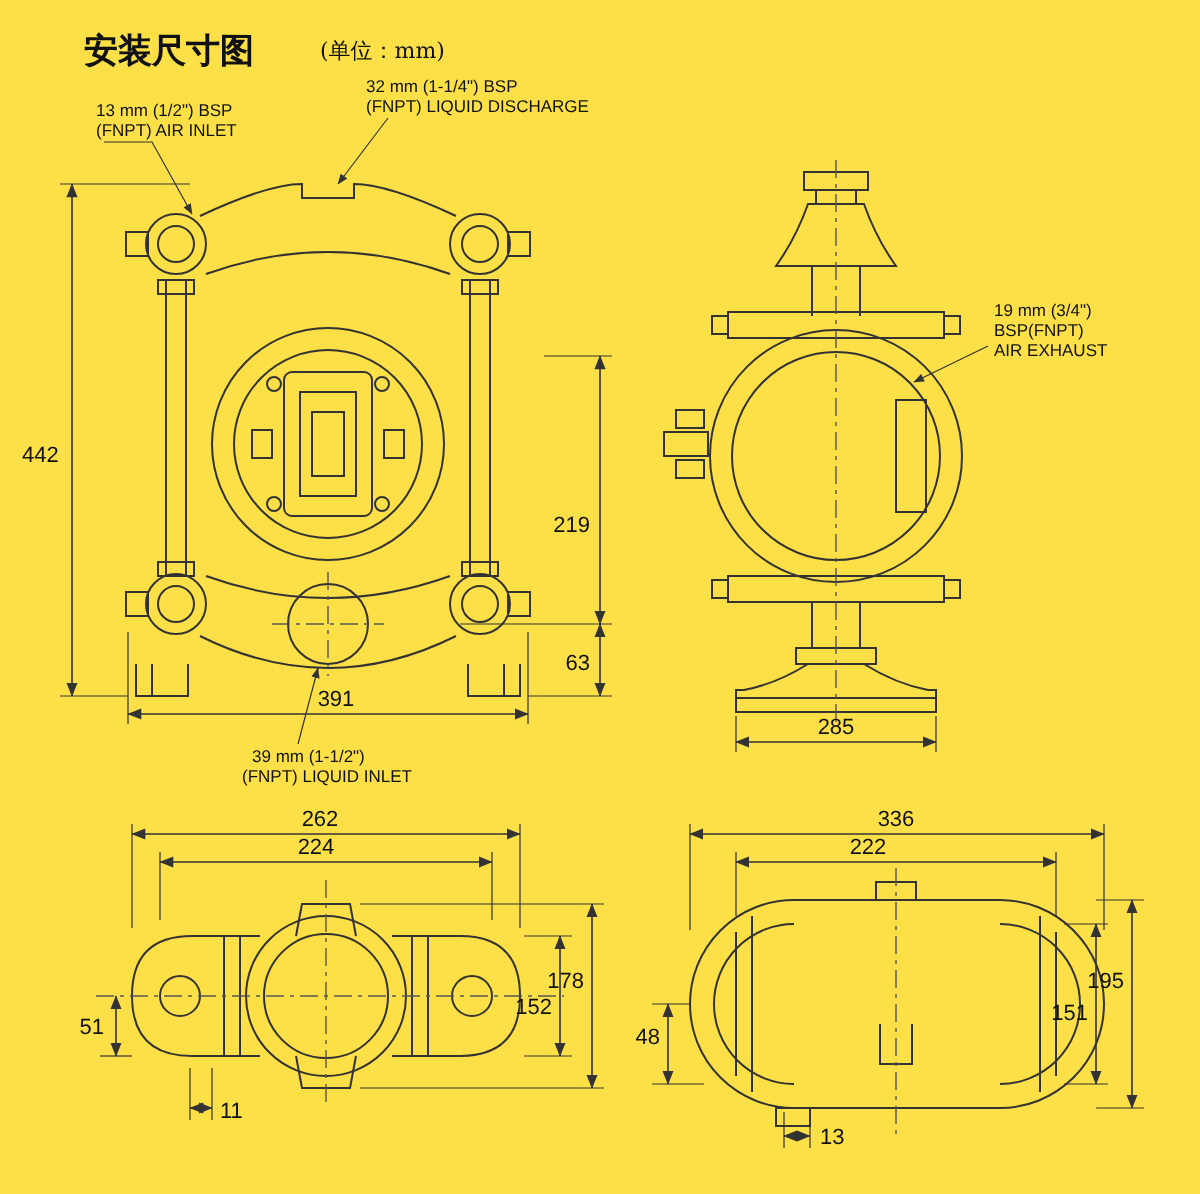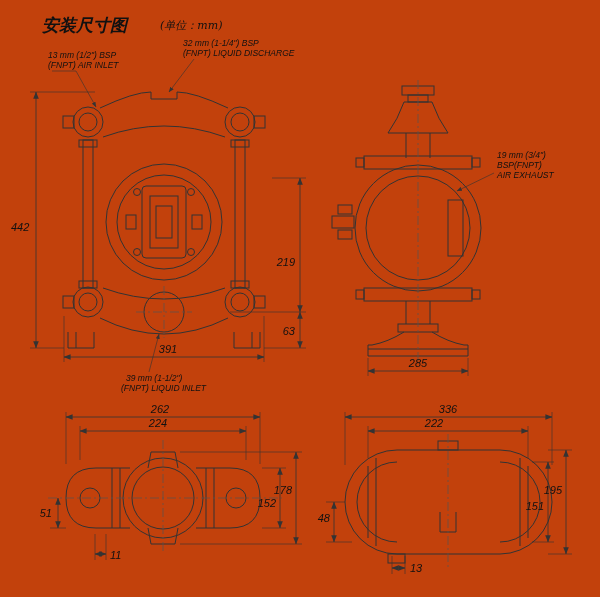--- a/index.html
+++ b/index.html
@@ -1,17 +1,17 @@
 <!DOCTYPE html>
 <html><head>
 <meta charset="utf-8">
 <style>
   html,body{margin:0;padding:0;background:#ffffff;}
-  .wrap{width:600px;height:597px;position:relative;background:#c2410c;overflow:hidden;
-        font-family:"Liberation Sans",sans-serif;font-style:italic;}
+  .wrap{width:600px;height:597px;position:relative;background:#fde047;overflow:hidden;
+        font-family:"Liberation Sans",sans-serif;}
   svg{display:block;}
   svg text{fill:#111111;font-family:"Liberation Sans",sans-serif;}
   .ln{fill:none;stroke:#333333;stroke-width:1;}
   .cl{fill:none;stroke:#555555;stroke-width:0.7;stroke-dasharray:9 3 2 3;}
   .dl{fill:none;stroke:#333333;stroke-width:0.8;}
   .xl{fill:none;stroke:#333333;stroke-width:0.6;}
   .t-title{font-family:"DejaVu Serif","Liberation Serif",serif;font-size:17px;font-weight:bold;}
   .t-sub{font-family:"DejaVu Serif","Liberation Serif",serif;font-size:11px;}
   .t-dim{font-size:11px;}
   .t-lbl{font-size:8.5px;}

